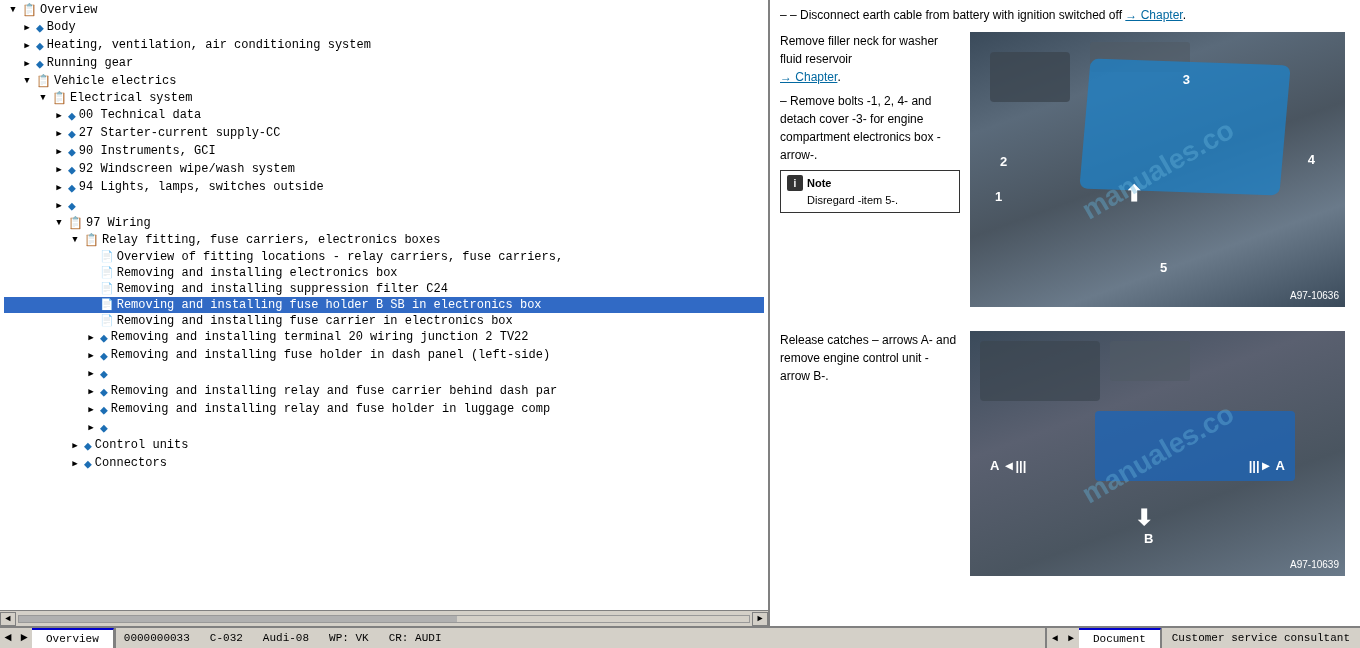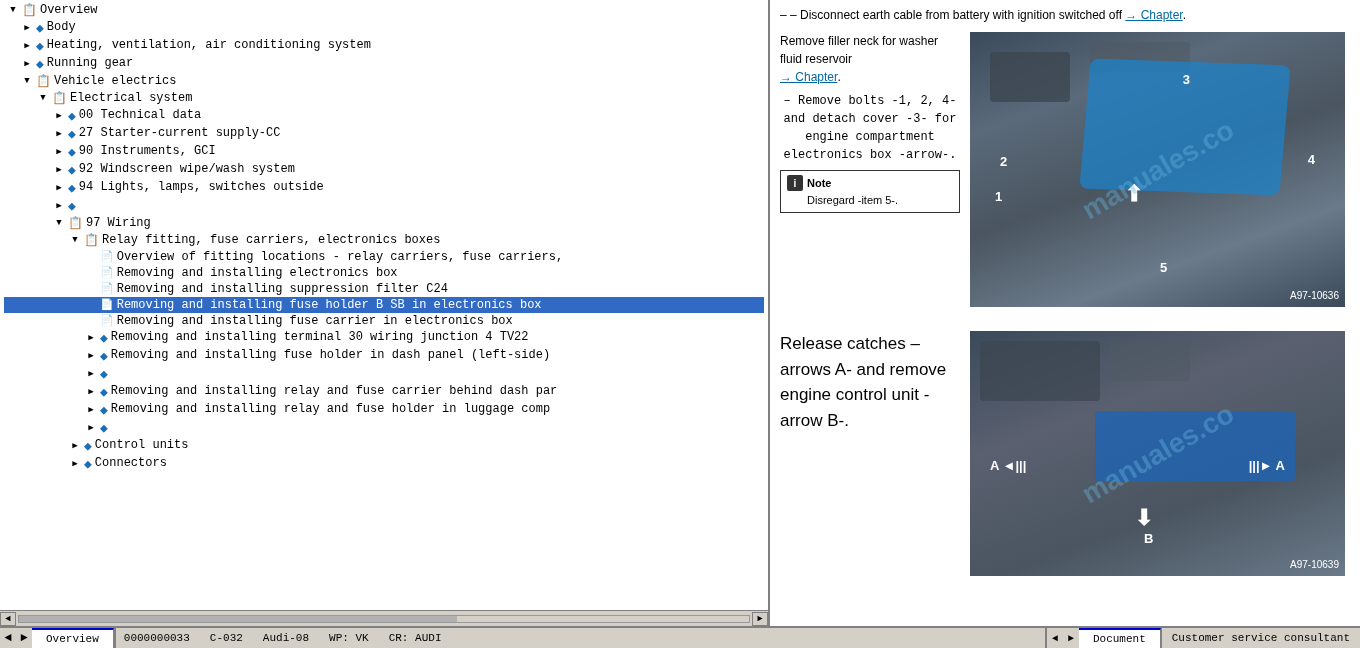--- a/index.html
+++ b/index.html
@@ -180,21 +180,21 @@
             <span class="tree-label">Removing and installing fuse holder B SB in electronics box</span>
           </div>
           <div class="tree-item indent-5">
             <span class="expand-icon"> </span>
             <span style="color:#555;margin-right:3px;font-size:11px;">📄</span>
             <span class="tree-label">Removing and installing fuse carrier in electronics box</span>
           </div>
           <div class="tree-item indent-5">
             <span class="expand-icon">▶</span>
             <span style="color:#1c6eb4;margin-right:3px;font-size:13px;">◆</span>
-            <span class="tree-label">Removing and installing terminal 30 wiring junction 4 TV22</span>
+            <span class="tree-label">Removing and installing terminal 20 wiring junction 2 TV22</span>
           </div>
           <div class="tree-item indent-5">
             <span class="expand-icon">▶</span>
             <span style="color:#1c6eb4;margin-right:3px;font-size:13px;">◆</span>
             <span class="tree-label">Removing and installing fuse holder in dash panel (left-side)</span>
           </div>
           <div class="tree-item indent-5">
             <span class="expand-icon">▶</span>
             <span style="color:#1c6eb4;margin-right:3px;font-size:13px;">◆</span>
           </div>
@@ -244,21 +244,21 @@
         <a class="link">→ Chapter</a>.
       </div>
 
       <div class="instruction-block">
 
         <div class="text-col">
           <div style="font-family:Arial,sans-serif; font-size:12px; margin-bottom:6px;">
             <span>Remove filler neck for washer fluid reservoir</span><br>
             <a class="link">→ Chapter</a>.
           </div>
-          <div style="font-family:Liberation Mono, monospace; font-size:12px; margin-bottom:6px;text-align:center;">
+          <div style="font-family:Liberation Sans, sans-serif; font-size:12px; margin-bottom:6px;">
             <span>– </span>
             <span>Remove bolts -1, 2, 4- and detach cover -3- for engine compartment electronics box -arrow-.</span>
           </div>
           <div class="note-box">
             <div class="note-icon">i</div>
             <div>
               <strong>Note</strong><br>
               <span>Disregard -item 5-.</span>
             </div>
           </div>
@@ -281,21 +281,21 @@
 
             <div style="position:absolute;top:145px;left:155px;color:white;font-size:22px;font-weight:bold;">⬆</div>
             <div class="img-code">A97-10636</div>
             <div class="watermark">manuales.co</div>
           </div>
         </div>
       </div>
 
       <div class="instruction-block">
         <div class="text-col">
-          <div style="font-family:Arial,sans-serif; font-size:17px;">
+          <div style="font-family:Arial,sans-serif; font-size:12px;">
             <span>Release catches – arrows A- and remove engine control unit - arrow B-.</span>
           </div>
         </div>
         <div class="image-col">
           <div class="engine-img-2">
             <div style="position:absolute;top:0;left:0;right:0;bottom:0;background:linear-gradient(160deg,#3a4a5a,#5a6070,#4a5560,#6a7a8a);"></div>
 
             <div style="position:absolute;top:10px;left:10px;width:120px;height:60px;background:rgba(60,70,80,0.7);border-radius:4px;"></div>
             <div style="position:absolute;top:10px;left:140px;width:80px;height:40px;background:rgba(80,90,100,0.6);border-radius:3px;"></div>
             <div class="blue-unit"></div>

